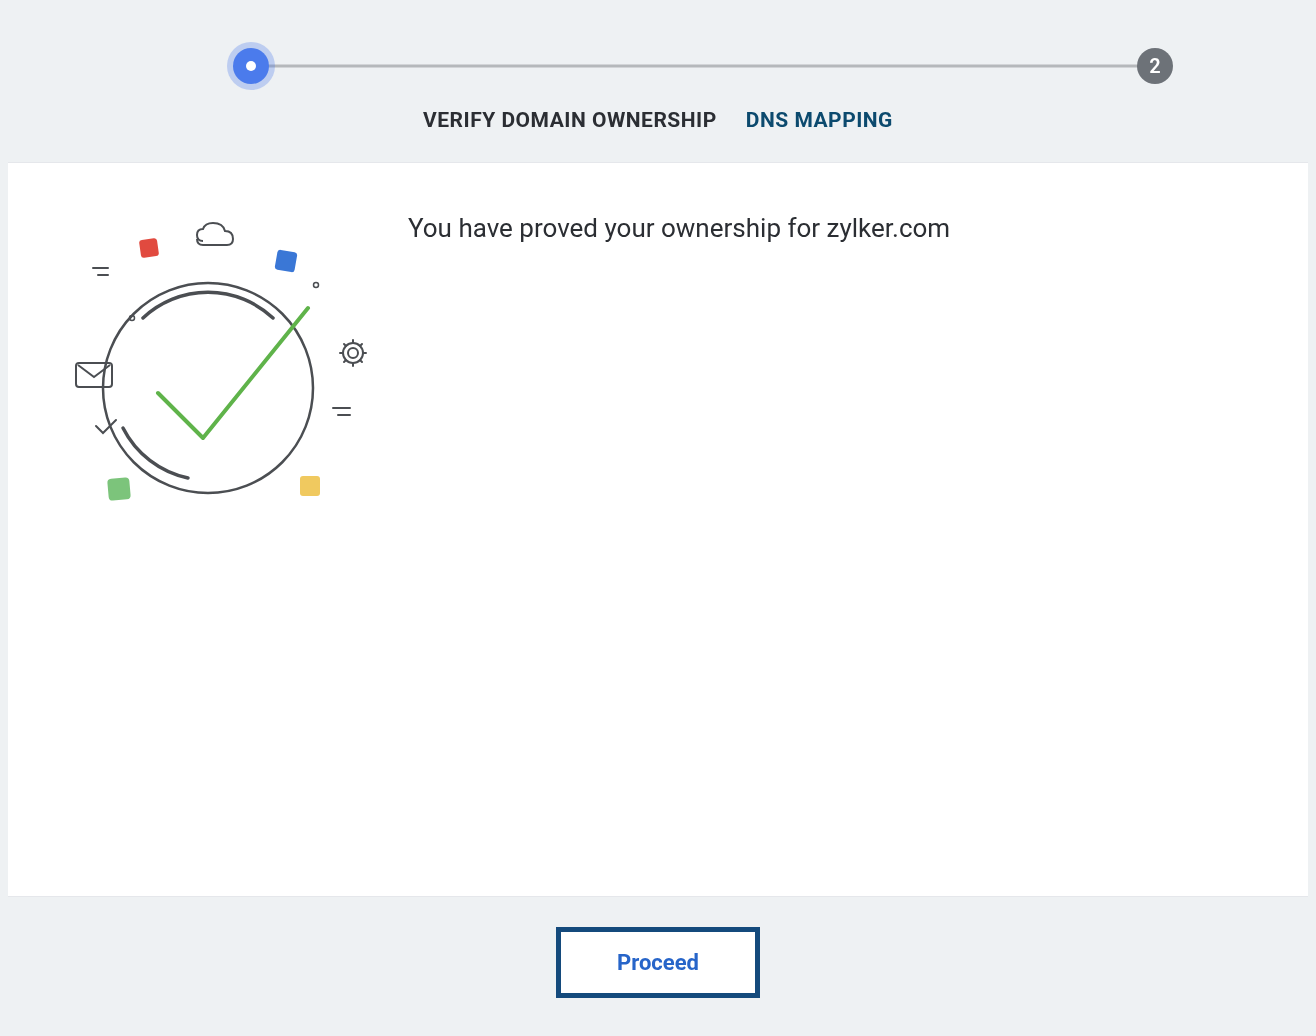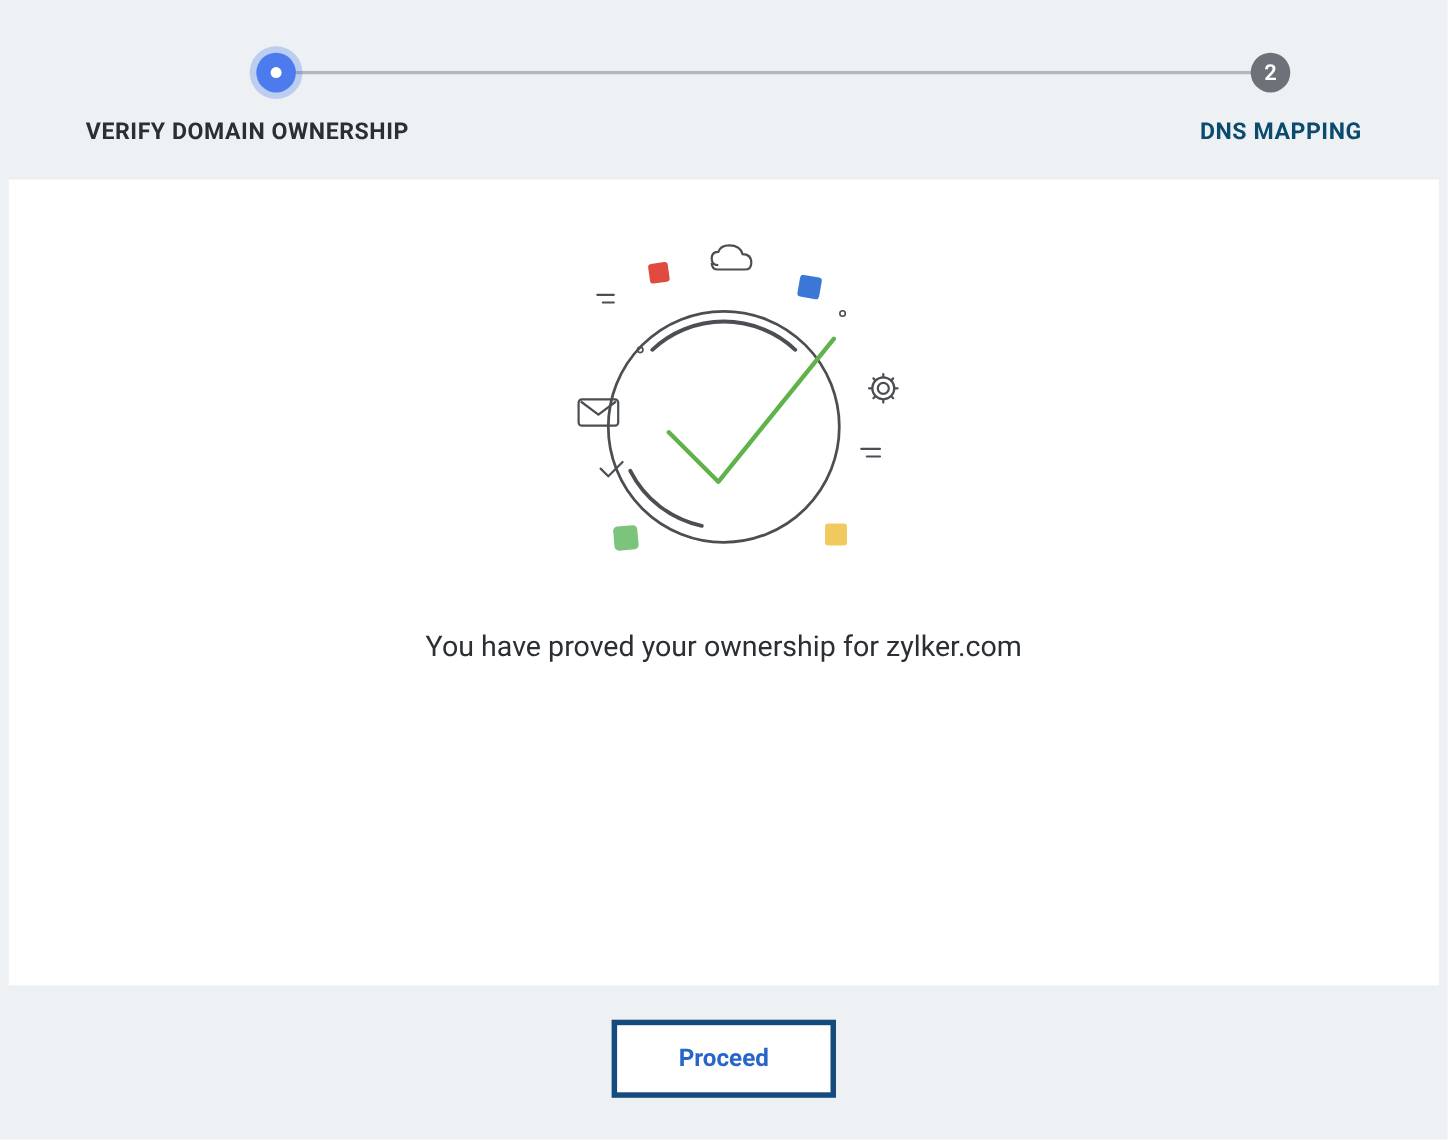--- a/index.html
+++ b/index.html
@@ -71,43 +71,43 @@
     .step-left {
       position: relative;
       margin-left: 155px;
     }
     .step-right {
       position: relative;
       margin-right: 65px;
     }
     .stepper-labels {
       display: flex;
-      justify-content: space-between;
+      justify-content: center;
       gap: 29px;
     }
     .step-label {
       font-size: 21px;
       font-weight: 700;
       letter-spacing: 0.5px;
       text-transform: uppercase;
     }
     .step-label.active {
       color: #2b2e33;
     }
     .step-label.pending {
       color: #0c4a6e;
     }
     .content-panel {
       background: white;
       flex: 1;
       border-top: 1px solid #e5e7eb;
       border-bottom: 1px solid #e5e7eb;
       display: flex;
-      flex-direction: column;
-      align-items: center;
+      flex-direction: row;
+      align-items: flex-start;
       padding-top: 50px;
     }
     .illustration {
       width: 400px;
       height: 320px;
       margin-bottom: 40px;
     }
     .success-message {
       font-size: 26px;
       color: #2b2e33;

